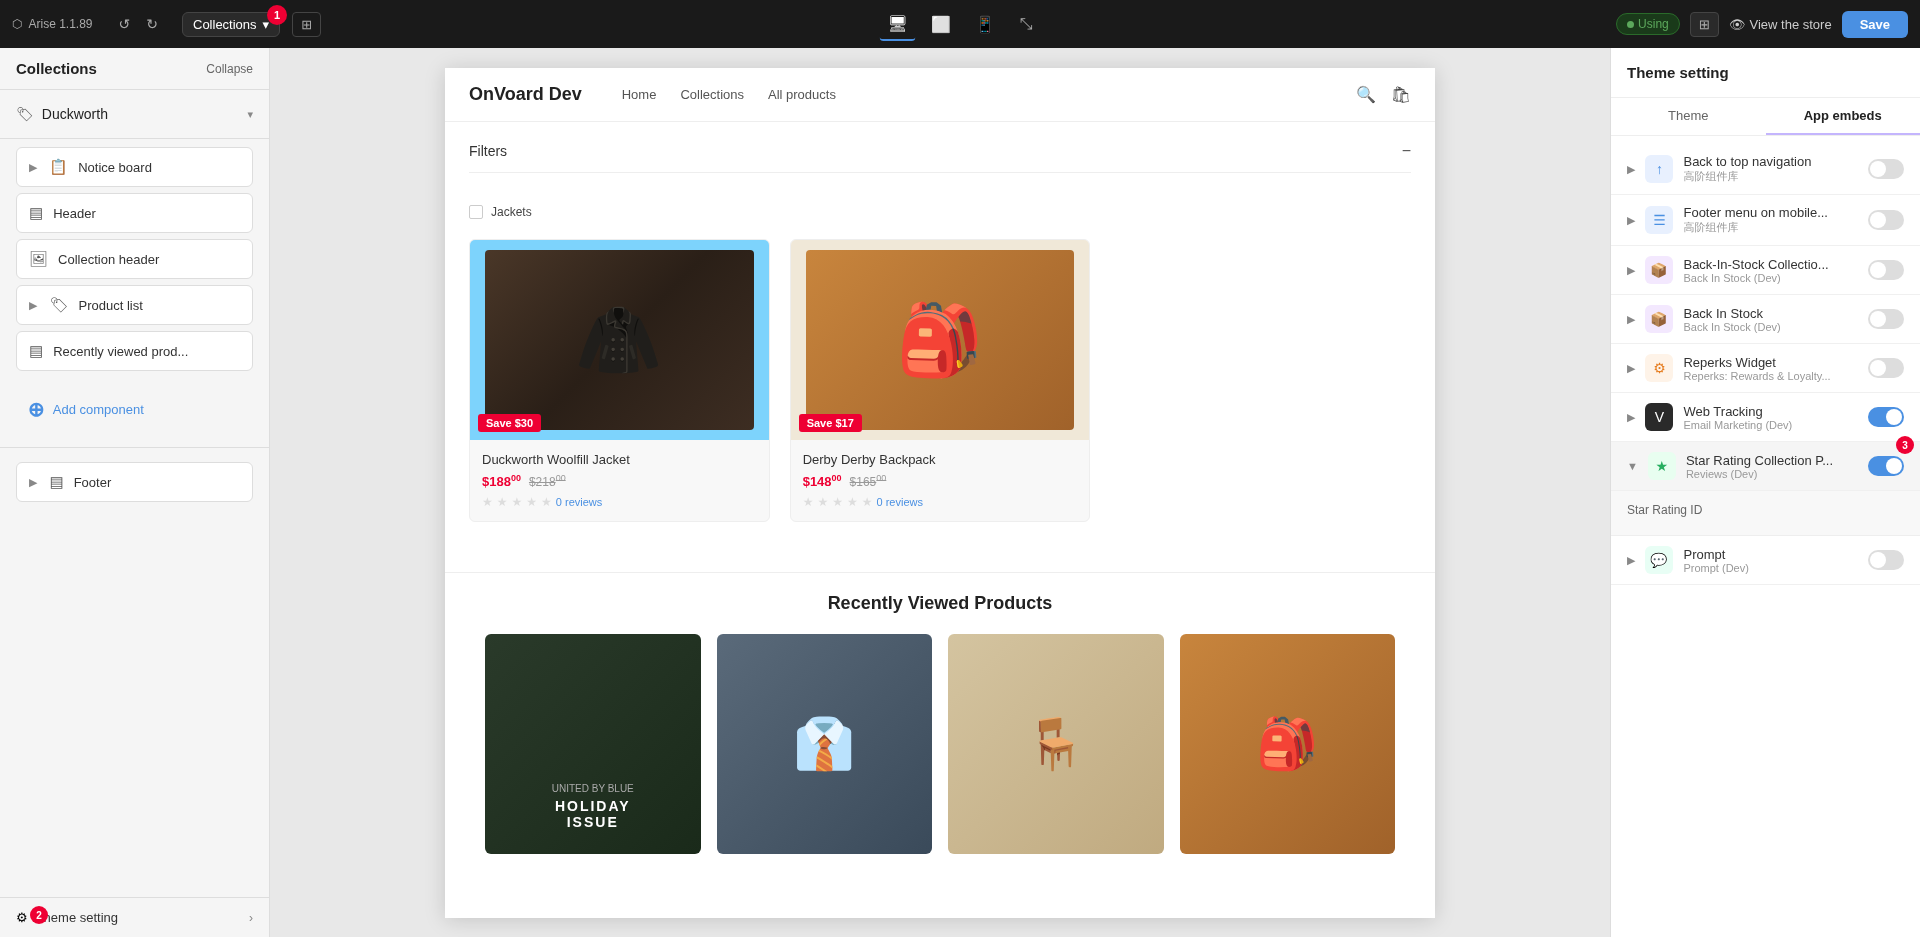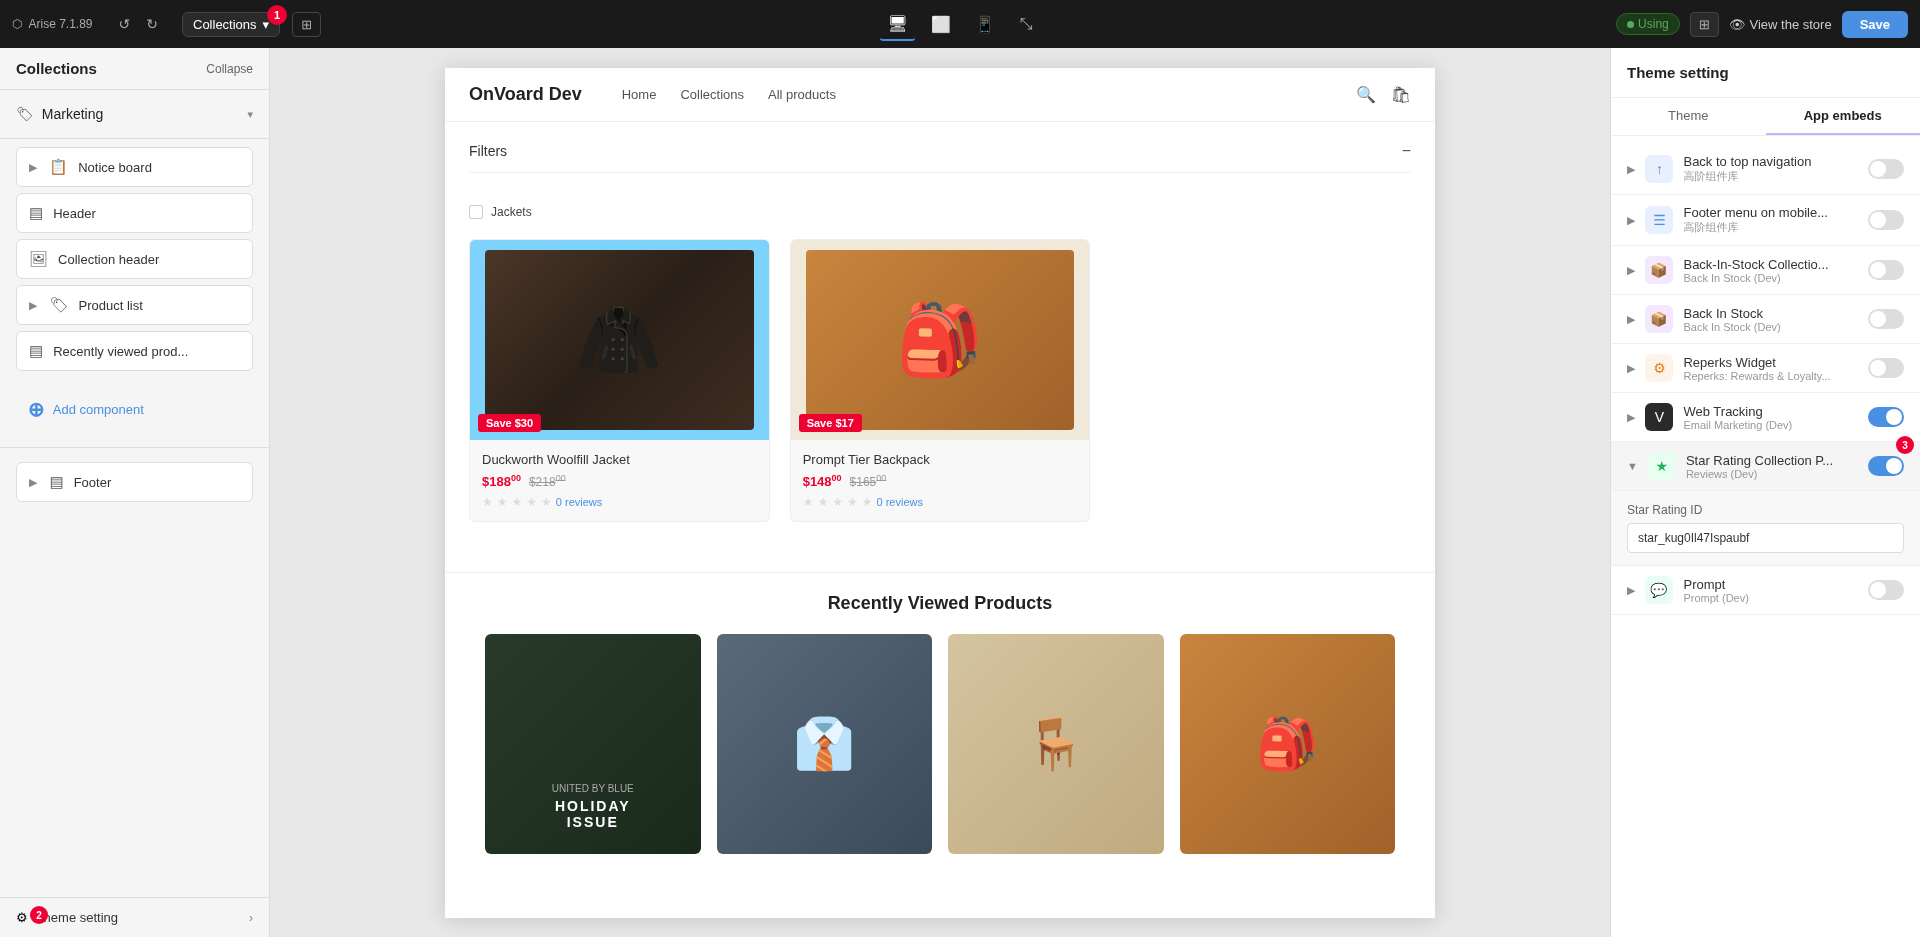--- a/index.html
+++ b/index.html
@@ -653,21 +653,21 @@
       border-radius: 2px;
     }
     .filter-label { font-size: 12px; color: #444; }
   </style>
 </head>
 <body>
 
 <div class="top-bar">
   <div class="app-title">
     <span>⬡</span>
-    <span>Arise 7.1.89</span>
+    <span>Arise 1.1.89</span>
   </div>
   <div class="top-bar-undo-redo">
     <button class="icon-btn">↺</button>
     <button class="icon-btn">↻</button>
   </div>
   <div class="dropdown-selector" style="margin-left:6px;">
     <span>Collections</span>
     <span>▾</span>
     <div class="badge-red">1</div>
   </div>
@@ -699,21 +699,21 @@
   <div class="left-sidebar">
     <div class="sidebar-header">
       <span class="sidebar-title">Collections</span>
       <button class="collapse-btn">Collapse</button>
     </div>
 
     <div class="discounted-section">
       <div class="discounted-header">
         <div class="discounted-label">
           <span class="tag-icon">🏷</span>
-          <span>Marketing</span>
+          <span>Duckworth</span>
         </div>
         <span class="chevron-icon">▾</span>
       </div>
     </div>
 
     <div class="sidebar-items">
       <div class="sidebar-item">
         <span class="sidebar-item-expand">▶</span>
         <span class="sidebar-item-icon">📋</span>
         <span class="sidebar-item-label">Notice board</span>
@@ -815,21 +815,21 @@
               </div>
             </div>
           </div>
 
           <div class="product-card">
             <div class="product-image-wrap" style="background:#f0e8d8;">
               <div class="backpack-img"></div>
               <div class="save-badge">Save $17</div>
             </div>
             <div class="product-info">
-              <div class="product-name">Prompt Tier Backpack</div>
+              <div class="product-name">Derby Derby Backpack</div>
               <div class="product-price">
                 <span class="price-current">
                   <span>$148</span><sup class="price-super">00</sup>
                 </span>
                 <span class="price-original">
                   <span>$165</span><sup class="price-super">00</sup>
                 </span>
               </div>
               <div class="stars">
                 <span class="star">★</span>
@@ -945,21 +945,20 @@
           <div class="embed-name">Star Rating Collection P...</div>
           <div class="embed-sub">Reviews (Dev)</div>
         </div>
         <div class="toggle on"></div>
         <div style="position:absolute; top:-6px; right:6px; background:#e03; color:#fff; border-radius:50%; width:18px; height:18px; display:flex; align-items:center; justify-content:center; font-size:10px; font-weight:bold;">3</div>
       </div>
 
       <div class="star-rating-expanded">
         <div class="star-rating-inner">
           <div class="star-rating-label">Star Rating ID</div>
-          <input class="star-rating-input" type="text" value="star_kug0Il47Ispaubf" style="">
         </div>
       </div>
 
       <div class="embed-item prompt-item">
         <span class="embed-expand">▶</span>
         <div class="embed-icon teal">💬</div>
         <div class="embed-text">
           <div class="embed-name">Prompt</div>
           <div class="embed-sub">Prompt (Dev)</div>
         </div>

